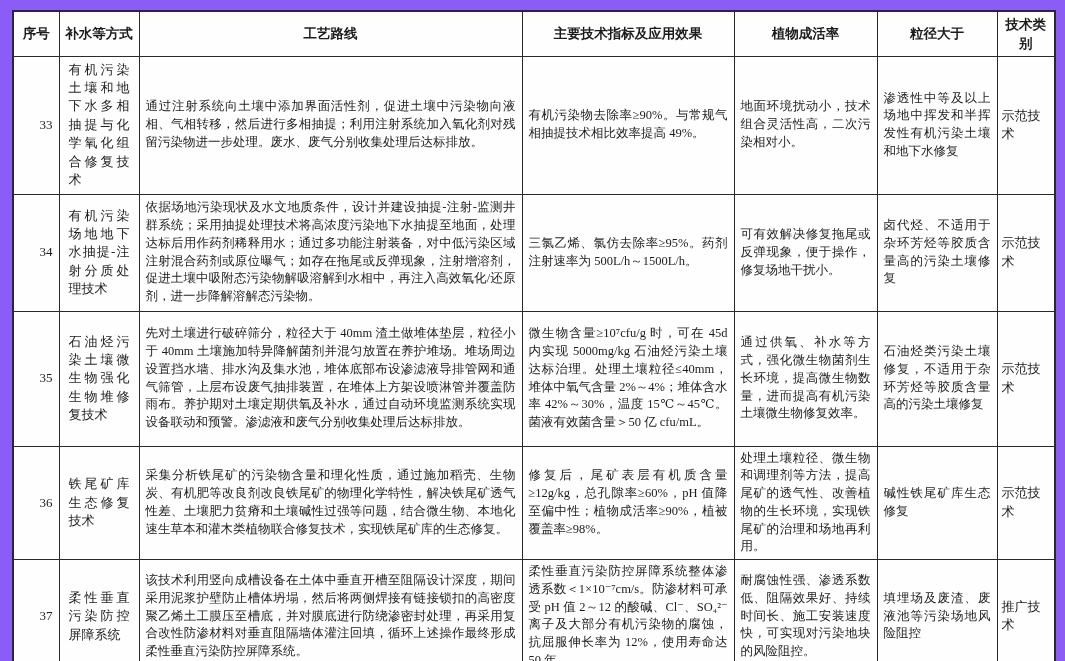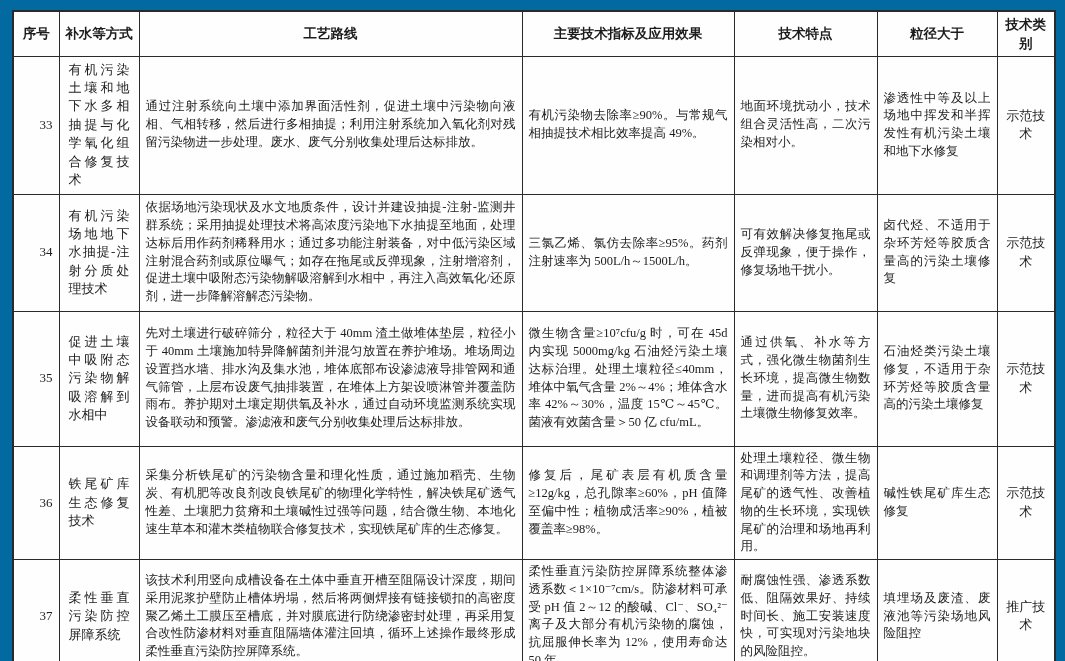--- a/index.html
+++ b/index.html
@@ -3,21 +3,21 @@
 <meta charset="utf-8">
 <style>
   html,body{margin:0;padding:0;}
   body{
     width:1065px;height:661px;
     background:#fbfbfa;
     font-family:"Liberation Serif","DejaVu Serif",serif;
     color:#1c1c1c;
     overflow:hidden;
   }
-  .page{position:relative;width:1065px;height:661px;background:#0369a1;}
+  .page{position:relative;width:1065px;height:661px;background:#8b5cf6;}
   table.tech-table{
     position:absolute;left:12px;top:10px;
     width:1042px;
     border-collapse:collapse;
     table-layout:fixed;
     border:2px solid #2a2a2a;
     background:#fefefe;
   }
   th,td{
     border:1px solid #2a2a2a;
@@ -38,21 +38,21 @@
   td.c-name{
     text-align:justify;
     text-justify:inter-ideograph;
     padding:4px 9px;
     font-size:13px;
   }
   td.c-process, td.c-ind, td.c-feat, td.c-scope{
     text-align:justify;
     text-justify:inter-ideograph;
   }
-  td.c-cat{text-align:center;font-size:13px;padding:10px 4px;}
+  td.c-cat{font-size:13px;padding:10px 4px;}
 </style>
 </head>
 <body>
 
 <div class="page">
   <table class="tech-table">
     <colgroup>
       <col style="width:46px">
       <col style="width:80px">
       <col style="width:383px">
@@ -60,21 +60,21 @@
       <col style="width:143px">
       <col style="width:120px">
       <col style="width:58px">
     </colgroup>
     <tbody>
       <tr style="height:45px;">
         <th>序号</th>
         <th>补水等方式</th>
         <th>工艺路线</th>
         <th>主要技术指标及应用效果</th>
-        <th>技术特点</th>
+        <th>植物成活率</th>
         <th>粒径大于</th>
         <th>技术类别</th>
       </tr>
 
       <tr style="height:130px;">
         <td class="c-no">33</td>
         <td class="c-name">有机污染土壤和地下水多相抽提与化学氧化组合修复技术</td>
         <td class="c-process">通过注射系统向土壤中添加界面活性剂，促进土壤中污染物向液相、气相转移，然后进行多相抽提；利用注射系统加入氧化剂对残留污染物进一步处理。废水、废气分别收集处理后达标排放。</td>
         <td class="c-ind">有机污染物去除率≥90%。与常规气相抽提技术相比效率提高 49%。</td>
         <td class="c-feat">地面环境扰动小，技术组合灵活性高，二次污染相对小。</td>
@@ -87,21 +87,21 @@
         <td class="c-name">有机污染场地地下水抽提-注射分质处理技术</td>
         <td class="c-process">依据场地污染现状及水文地质条件，设计并建设抽提-注射-监测井群系统；采用抽提处理技术将高浓度污染地下水抽提至地面，处理达标后用作药剂稀释用水；通过多功能注射装备，对中低污染区域注射混合药剂或原位曝气；如存在拖尾或反弹现象，注射增溶剂，促进土壤中吸附态污染物解吸溶解到水相中，再注入高效氧化/还原剂，进一步降解溶解态污染物。</td>
         <td class="c-ind">三氯乙烯、氯仿去除率≥95%。药剂注射速率为 500L/h～1500L/h。</td>
         <td class="c-feat">可有效解决修复拖尾或反弹现象，便于操作，修复场地干扰小。</td>
         <td class="c-scope">卤代烃、不适用于杂环芳烃等胶质含量高的污染土壤修复</td>
         <td class="c-cat">示范技术</td>
       </tr>
 
       <tr style="height:135px;">
         <td class="c-no">35</td>
-        <td class="c-name">促进土壤中吸附态污染物解吸溶解到水相中</td>
+        <td class="c-name">石油烃污染土壤微生物强化生物堆修复技术</td>
         <td class="c-process">先对土壤进行破碎筛分，粒径大于 40mm 渣土做堆体垫层，粒径小于 40mm 土壤施加特异降解菌剂并混匀放置在养护堆场。堆场周边设置挡水墙、排水沟及集水池，堆体底部布设渗滤液导排管网和通气筛管，上层布设废气抽排装置，在堆体上方架设喷淋管并覆盖防雨布。养护期对土壤定期供氧及补水，通过自动环境监测系统实现设备联动和预警。渗滤液和废气分别收集处理后达标排放。</td>
         <td class="c-ind">微生物含量≥10⁷cfu/g 时，可在 45d 内实现 5000mg/kg 石油烃污染土壤达标治理。处理土壤粒径≤40mm，堆体中氧气含量 2%～4%；堆体含水率 42%～30%，温度 15℃～45℃。菌液有效菌含量＞50 亿 cfu/mL。</td>
         <td class="c-feat">通过供氧、补水等方式，强化微生物菌剂生长环境，提高微生物数量，进而提高有机污染土壤微生物修复效率。</td>
         <td class="c-scope">石油烃类污染土壤修复，不适用于杂环芳烃等胶质含量高的污染土壤修复</td>
         <td class="c-cat">示范技术</td>
       </tr>
 
       <tr style="height:106px;">
         <td class="c-no">36</td>
         <td class="c-name">铁尾矿库生态修复技术</td>

